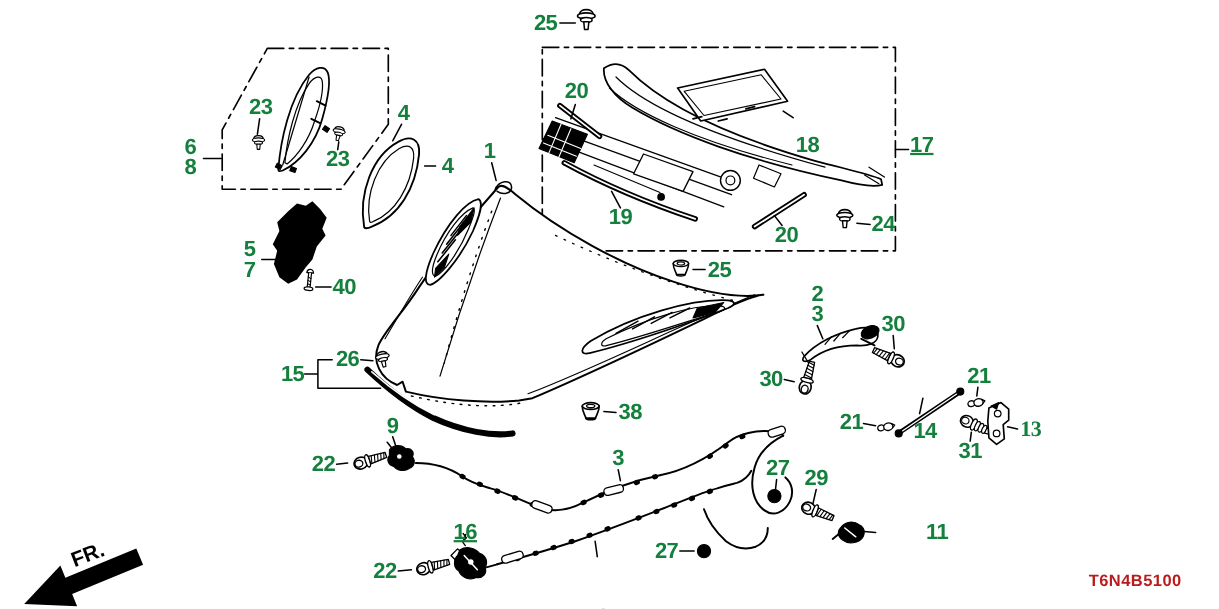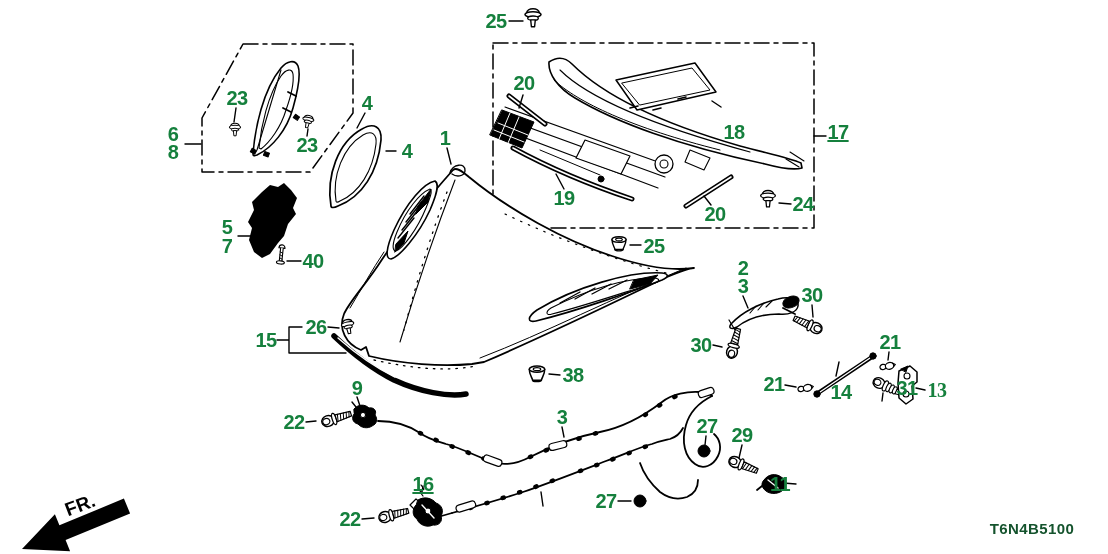--- a/index.html
+++ b/index.html
@@ -2,21 +2,21 @@
 <html><head>
 <meta charset="utf-8">
 <style>
   html,body{margin:0;padding:0;background:#fff;}
   .stage{position:relative;width:1108px;height:554px;background:#ffffff;overflow:hidden;
          font-family:"Liberation Sans",sans-serif;}
   .stage svg{position:absolute;left:0;top:0;}
   .callout{position:absolute;transform:translate(-50%,-50%);font:700 20px/1 "Liberation Sans",sans-serif;
            letter-spacing:-0.5px;color:#15803d;white-space:nowrap;}
   .part-code{position:absolute;transform:translate(-50%,-50%);font:600 15px/1 "Liberation Sans",sans-serif;
-             letter-spacing:0.4px;color:#14532d;}
+             letter-spacing:0.4px;color:#b91c1c;}
   .fr-label{position:absolute;transform:translate(-50%,-50%) rotate(-21deg);
             font:700 19px/1 "Liberation Sans",sans-serif;color:#000;}
 </style>
 </head>
 <body>
 
 <div class="stage">
 
 <svg width="1108" height="554" viewBox="0 0 1108 554" fill="none" stroke-linecap="round" stroke-linejoin="round">
 
@@ -249,31 +249,31 @@
       <span class="callout" style="left: 715px; top: 214px;">20</span>
       <span class="callout" style="left: 803px; top: 204px;">24</span>
       <span class="callout" style="left: 654px; top: 246px;">25</span>
       <span class="callout" style="left: 743px; top: 268px;">2</span>
       <span class="callout" style="left: 743px; top: 286px;">3</span>
       <span class="callout" style="left: 812px; top: 295px;">30</span>
       <span class="callout" style="left: 701px; top: 345px;">30</span>
       <span class="callout" style="left: 841px; top: 352px; margin-top: 40px;">14</span>
       <span class="callout" style="left: 774px; top: 384px;">21</span>
       <span class="callout" style="left: 890px; top: 342px;">21</span>
-      <span class="callout" style="left: 882px; top: 388px; margin-left: 25px;">31</span>
+      <span class="callout" style="left: 882px; top: 410px;">31</span>
       <span class="callout" style="left: 937px; top: 390px; font-family: Liberation Serif, serif;">13</span>
       <span class="callout" style="left: 316px; top: 327px;">26</span>
       <span class="callout" style="left: 266px; top: 340px;">15</span>
       <span class="callout" style="left: 357px; top: 388px;">9</span>
       <span class="callout" style="left: 294px; top: 422px;">22</span>
       <span class="callout" style="left: 573px; top: 375px;">38</span>
       <span class="callout" style="left: 562px; top: 417px;">3</span>
       <span class="callout" style="left: 707px; top: 426px;">27</span>
       <span class="callout" style="left: 742px; top: 435px; text-align: center;">29</span>
-      <span class="callout" style="left: 780px; top: 484px;">11</span>
+      <span class="callout" style="left: 852px; top: 484px;">11</span>
       <span class="callout" style="left: 423px; top: 484px; text-decoration: underline;">16</span>
       <span class="callout" style="left: 350px; top: 519px;">22</span>
       <span class="callout" style="left: 543px; top: 516px; margin-top: 45px;">12</span>
       <span class="callout" style="left: 606px; top: 501px;">27</span>
     </div>
 
 <div class="part-code" style="left:1032px;top:528px;">T6N4B5100</div>
 
 <span class="fr-label" style="left:80px;top:505px;">FR.</span>
 

